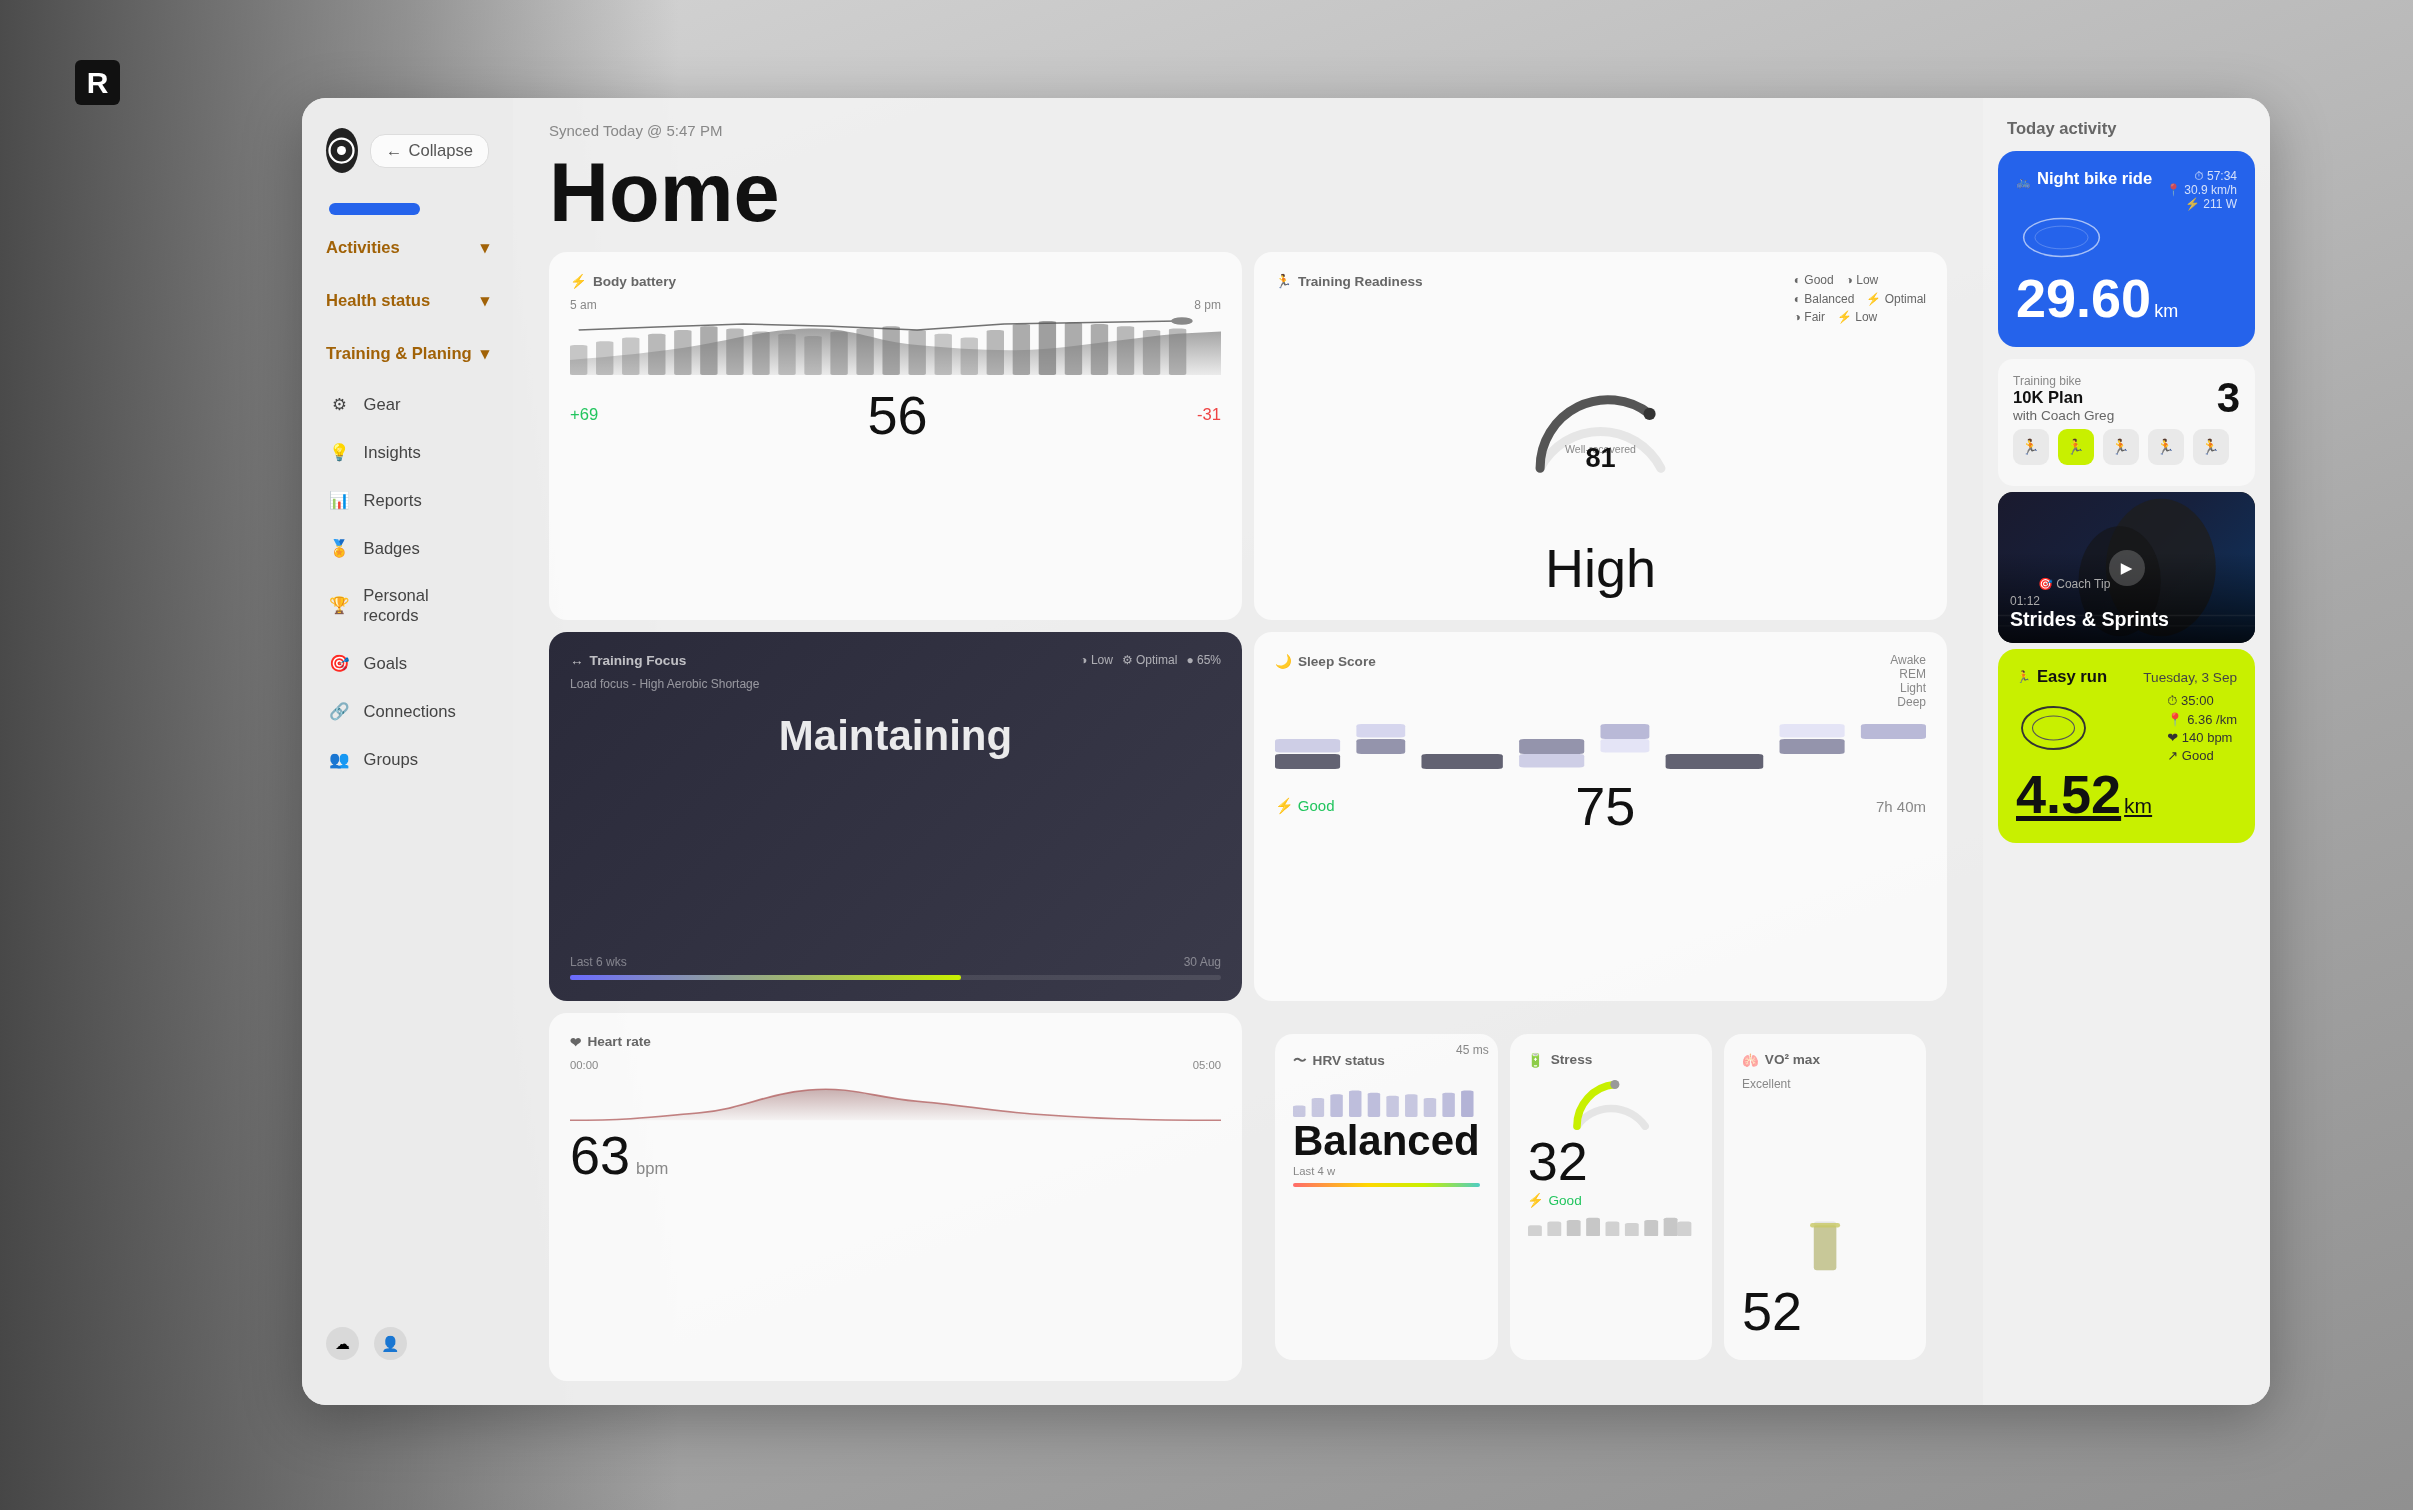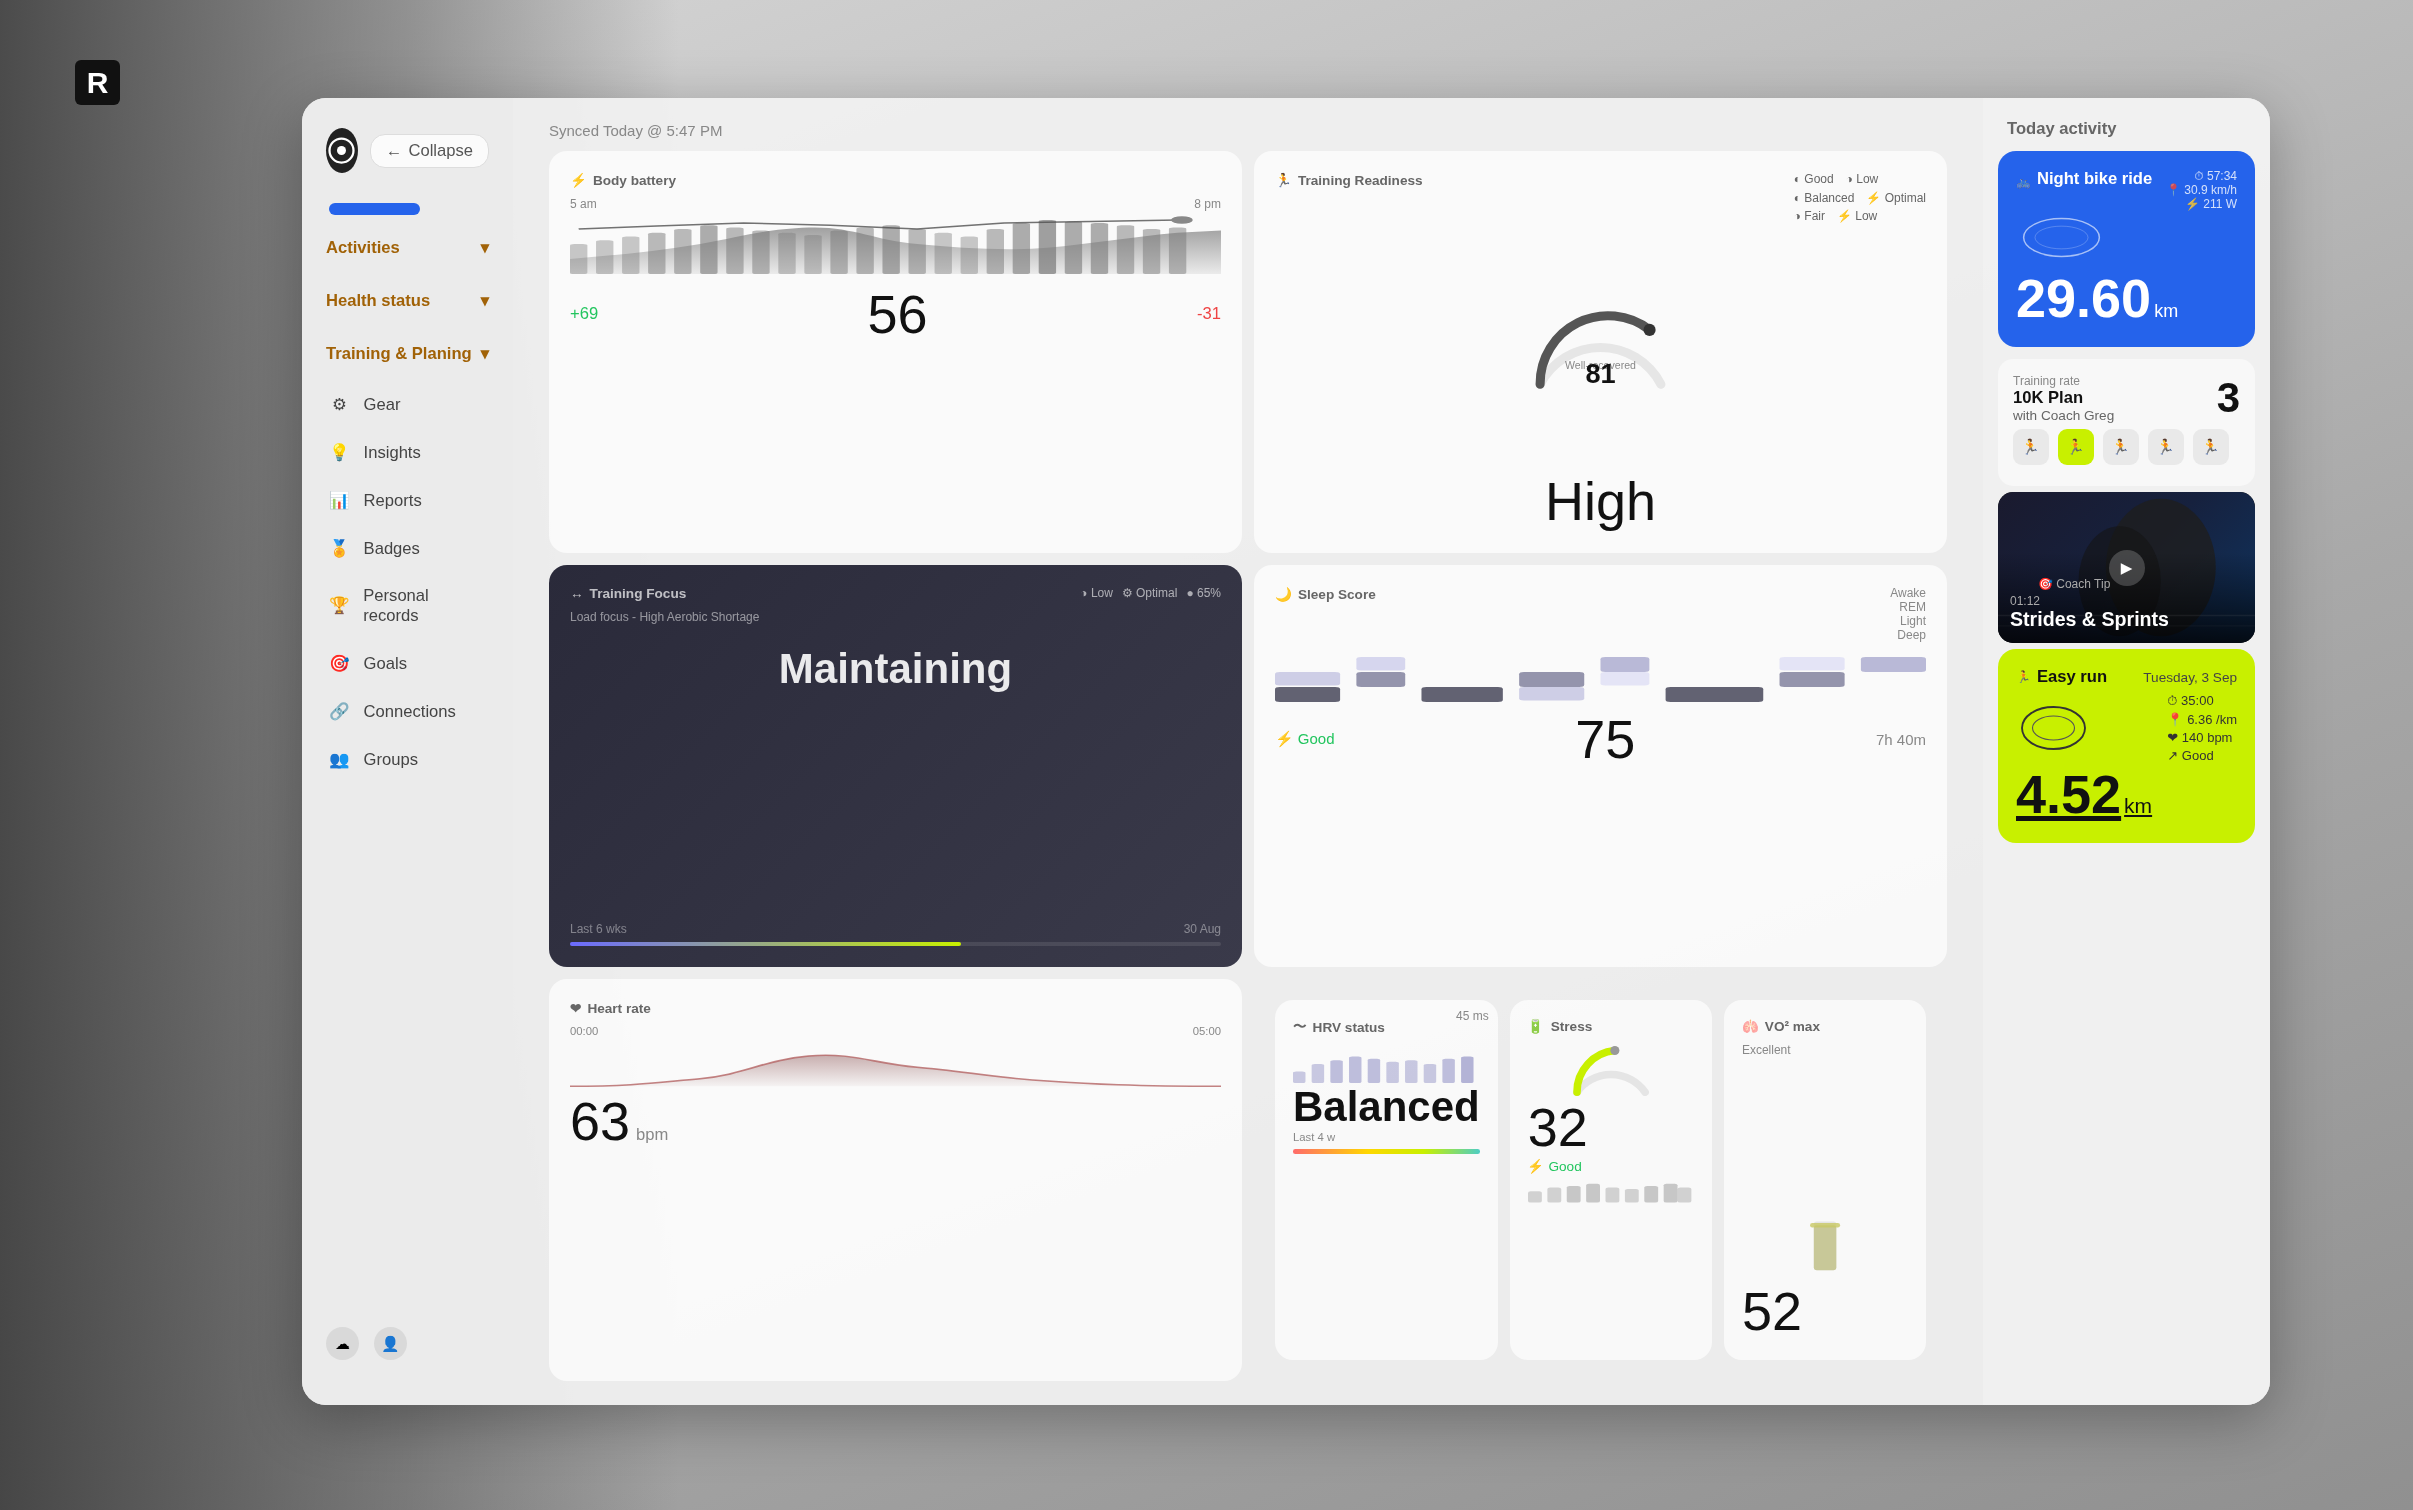--- a/index.html
+++ b/index.html
@@ -527,20 +527,21 @@
     <div class="sidebar-bottom">
       <div class="icon-btn">☁</div>
       <div class="icon-btn">👤</div>
     </div>
   </div>
 
   <div class="main-content">
     <div class="main-header">
       <span class="sync-text">Synced Today @ 5:47 PM</span>
     </div>
+    <div class="page-title">Home</div>
 
     <div class="dashboard-grid">
 
       <div class="card body-battery-card">
         <div class="card-title">
           <span>⚡</span>
           <span>Body battery</span>
         </div>
         <div style="display:flex; justify-content:space-between; font-size:12px; color:#888; margin-bottom:3px;">
           <span>5 am</span>
@@ -822,21 +823,21 @@
       </svg>
       <div class="activity-big-number">
         <span>29.60</span>
         <span class="activity-unit">km</span>
       </div>
     </div>
 
     <div class="training-plan-card">
       <div style="display:flex; justify-content:space-between; align-items:start;">
         <div>
-          <div style="font-size:12px; color:#888;">Training rate</div>
+          <div style="font-size:12px; color:#888;">Training bike</div>
           <div style="font-size:16.6px; font-weight:700; color:#111;">10K Plan</div>
           <div style="font-size:13.6px; color:#666;">with Coach Greg</div>
         </div>
         <div style="font-size:42px; font-weight:800; color:#111;">3</div>
       </div>
 
       <div class="sport-icons-row">
         <div class="sport-icon-btn">🏃</div>
         <div class="sport-icon-btn active">🏃</div>
         <div class="sport-icon-btn">🏃</div>

